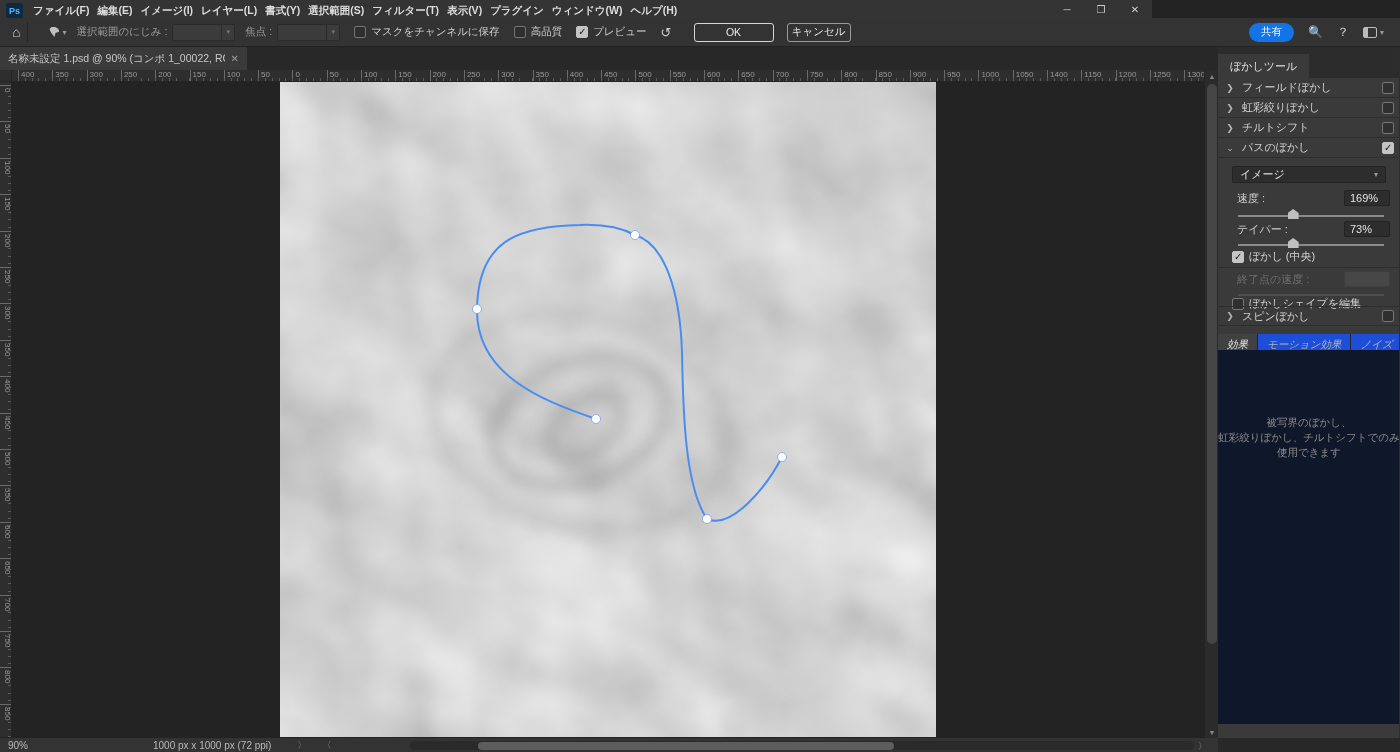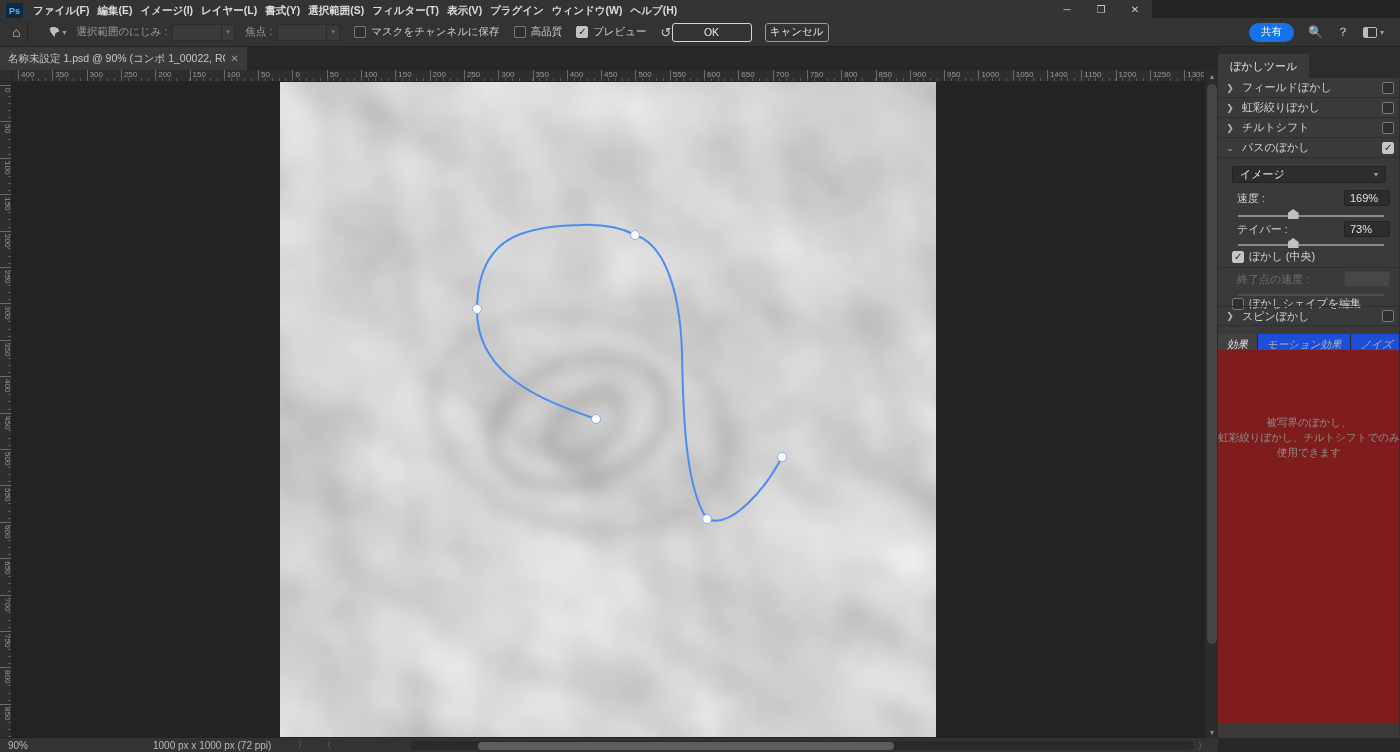--- a/index.html
+++ b/index.html
@@ -39,21 +39,21 @@
     display:flex; align-items:center; justify-content:center; }
   .cb-row { display:flex; align-items:center; margin-left:14px; white-space:nowrap; }
   .cb { width:12px; height:12px; border:1px solid #777; border-radius:2px;
     background:#2f2f2f; margin-right:5px; position:relative; flex:0 0 auto; }
   .cb.checked { background:#c4c4c4; border-color:#c4c4c4; }
   .cb.checked::after { content:"✓"; position:absolute; left:1px; top:-1px;
     color:#1d1d1d; font-size:10px; font-weight:bold; }
   #reset-icon { margin-left:14px; font-size:13px; color:#c9c9c9; }
   .ob-btn { height:19px; border-radius:3px; background:transparent; color:#e8e8e8;
     font-size:10.5px; display:flex; align-items:center; justify-content:center; }
-  #ok-btn { width:80px; border:1.5px solid #d6d6d6; }
+  #ok-btn { width:80px; border:1.5px solid #d6d6d6; margin-left:22px; }
   #cancel-btn { width:64px; border:1px solid #9a9a9a; margin-left:13px; }
   #ob-right { margin-left:auto; display:flex; align-items:center; gap:14px;
     padding-right:16px; }
   #share-btn { background:#1473e6; color:#fff; border-radius:10px; height:19px;
     padding:0 12px; font-size:10.5px; display:flex; align-items:center; }
   #search-icon,#help-icon { color:#cfcfcf; font-size:12px; }
   #workspace-icon { width:14px; height:11px; border:1px solid #bbb; border-radius:2px;
     position:relative; }
   #workspace-icon::before { content:""; position:absolute; left:0; top:0; bottom:0;
     width:4px; background:#bbb; }
@@ -142,21 +142,21 @@
   .pdivider { position:absolute; left:0; right:0; height:1px; background:#2e2e2e; }
   .disabled-label { color:#6f6f6f !important; }
   .disabled-box { background:#474747 !important; border-color:#3e3e3e !important; }
   .disabled-track { background:#4e4e4e !important; }
   #effects-tabs { position:absolute; left:0; top:287px; width:182px; height:22px;
     background:#1d4ed8; display:flex;font-style:italic; }
   .fx-tab { height:22px; padding:0 9px; display:flex; align-items:center; color:#b3b3b3;
     border-right:1px solid #262626; font-size:10.5px; white-space:nowrap; }
   .fx-tab.active { background:#414141; color:#e4e4e4; }
   #effects-body { position:absolute; left:0; top:303px; width:182px; height:374px;
-    background:#7f1d1d; }
+    background:#0f172a; }
   #effects-hint { position:absolute; left:0; top:65px; width:182px; text-align:center;
     color:#8d8d8d; font-size:10.5px; line-height:15px; }
   #panel-rightedge { position:absolute; right:0; top:0; width:1px; height:691px;
     background:#2e2e2e; }
 </style>
 </head>
 <body>
 
 <div id="app">
 

